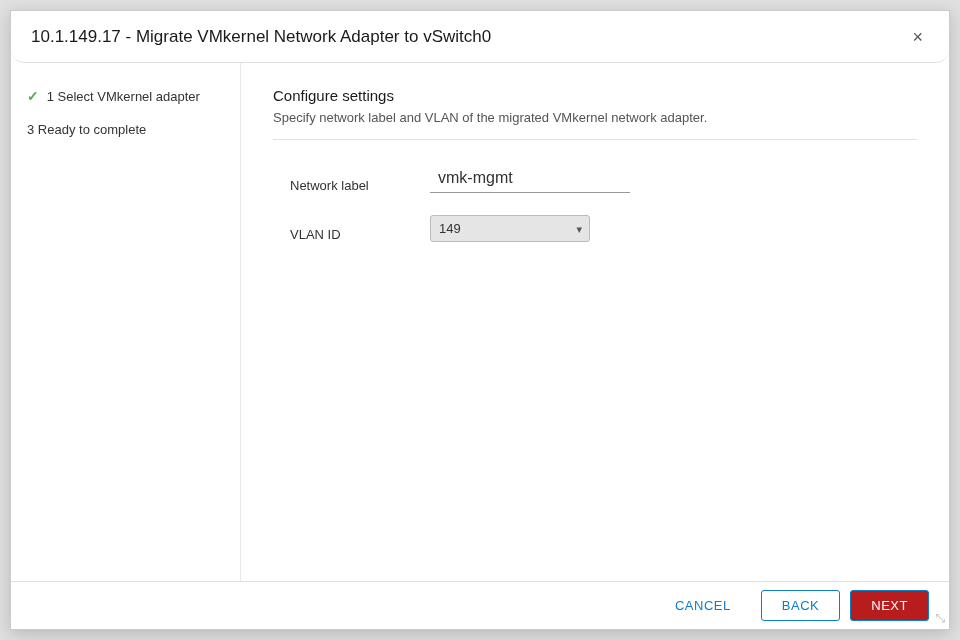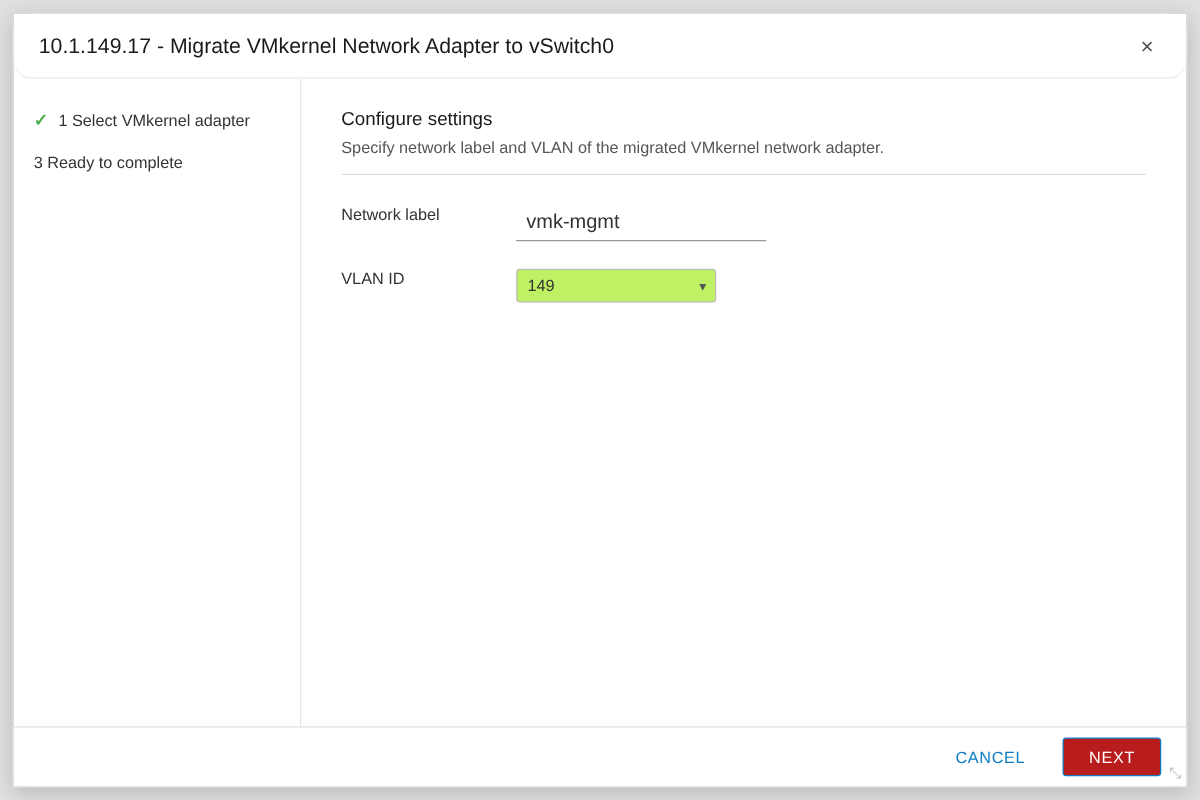--- a/index.html
+++ b/index.html
@@ -94,22 +94,23 @@
     }
     .section-desc {
       font-size: 13px;
       color: #555;
       margin-bottom: 24px;
       border-bottom: 1px solid #e0e0e0;
       padding-bottom: 14px;
     }
     .form-row {
       display: flex;
-      align-items: flex-start;
+      align-items: flex-end;
       margin-bottom: 22px;
+      margin-left: 17px;
     }
     .form-label {
       width: 140px;
       font-size: 13px;
       color: #333;
       flex-shrink: 0;
     }
     .form-input {
       width: 200px;
       padding: 5px 8px;
@@ -123,21 +124,21 @@
     .form-select-wrapper {
       position: relative;
       width: 160px;
     }
     .form-select {
       width: 100%;
       padding: 5px 28px 5px 8px;
       border: 1px solid #bbb;
       border-radius: 3px;
       font-size: 13px;
-      background: #bef264;
+      background: #e5e5e5;
       color: #333;
       appearance: none;
       cursor: pointer;
       outline: none;
     }
     .select-arrow {
       position: absolute;
       right: 8px;
       top: 50%;
       transform: translateY(-50%);
@@ -228,17 +229,18 @@
             <option>200</option>
           </select>
           <span class="select-arrow">▾</span>
         </div>
       </div>
     </div>
   </div>
 
   <div class="dialog-footer">
     <button class="btn btn-cancel">CANCEL</button>
+    <button class="btn btn-back">BACK</button>
     <button class="btn btn-next">NEXT</button>
   </div>
 
   <span class="resize-handle">⤡</span>
 </div>
 
 </body></html>

